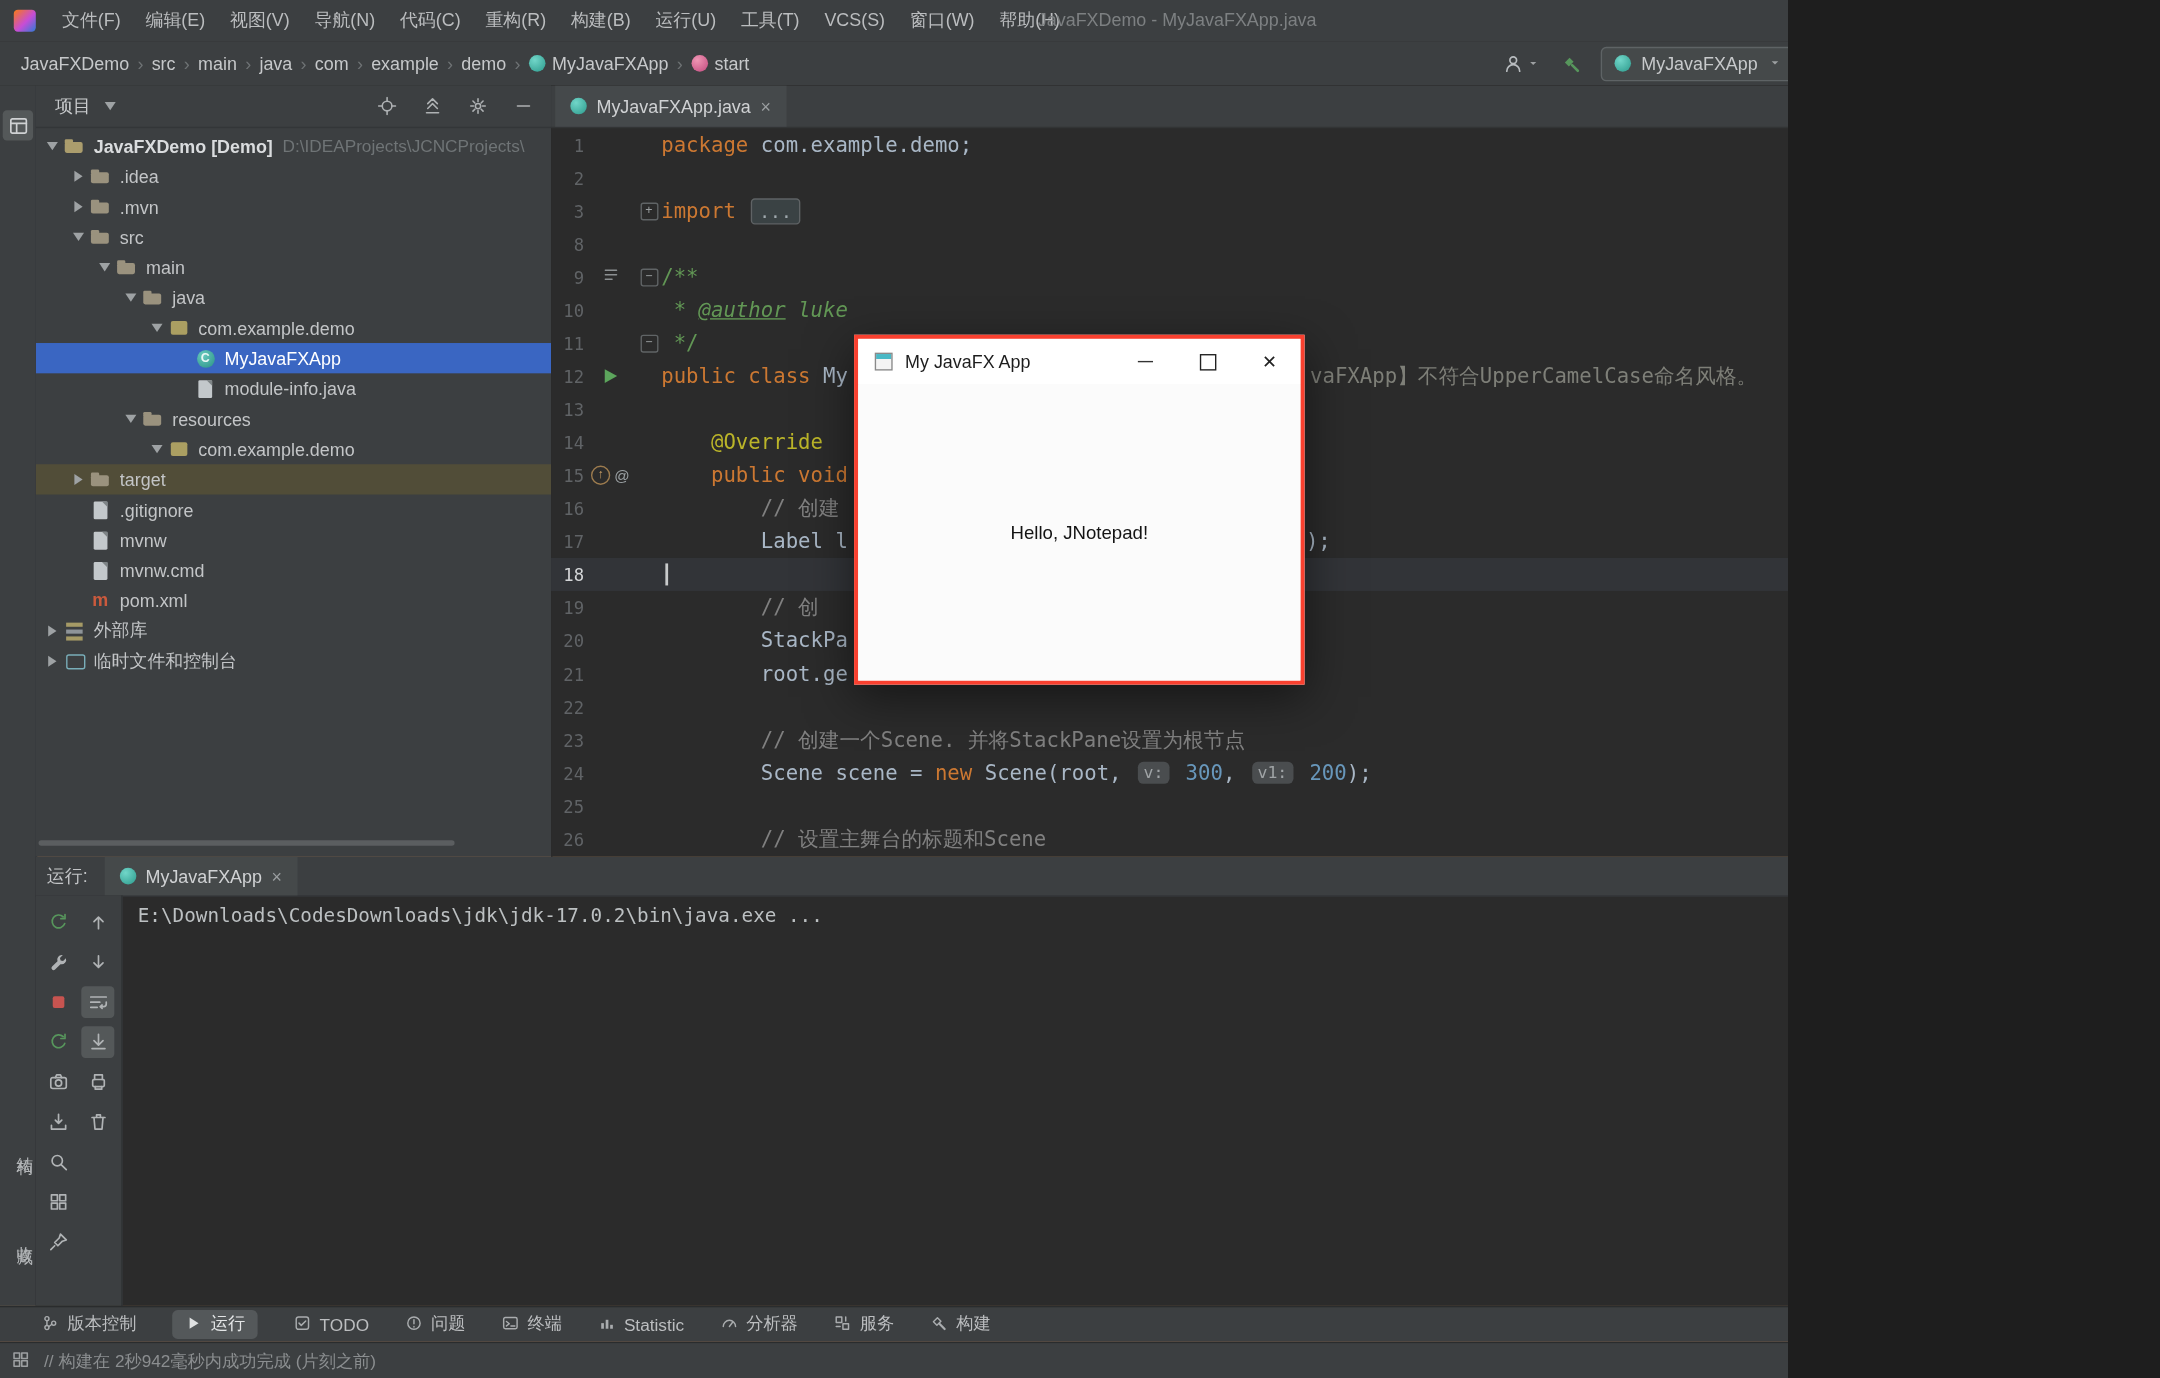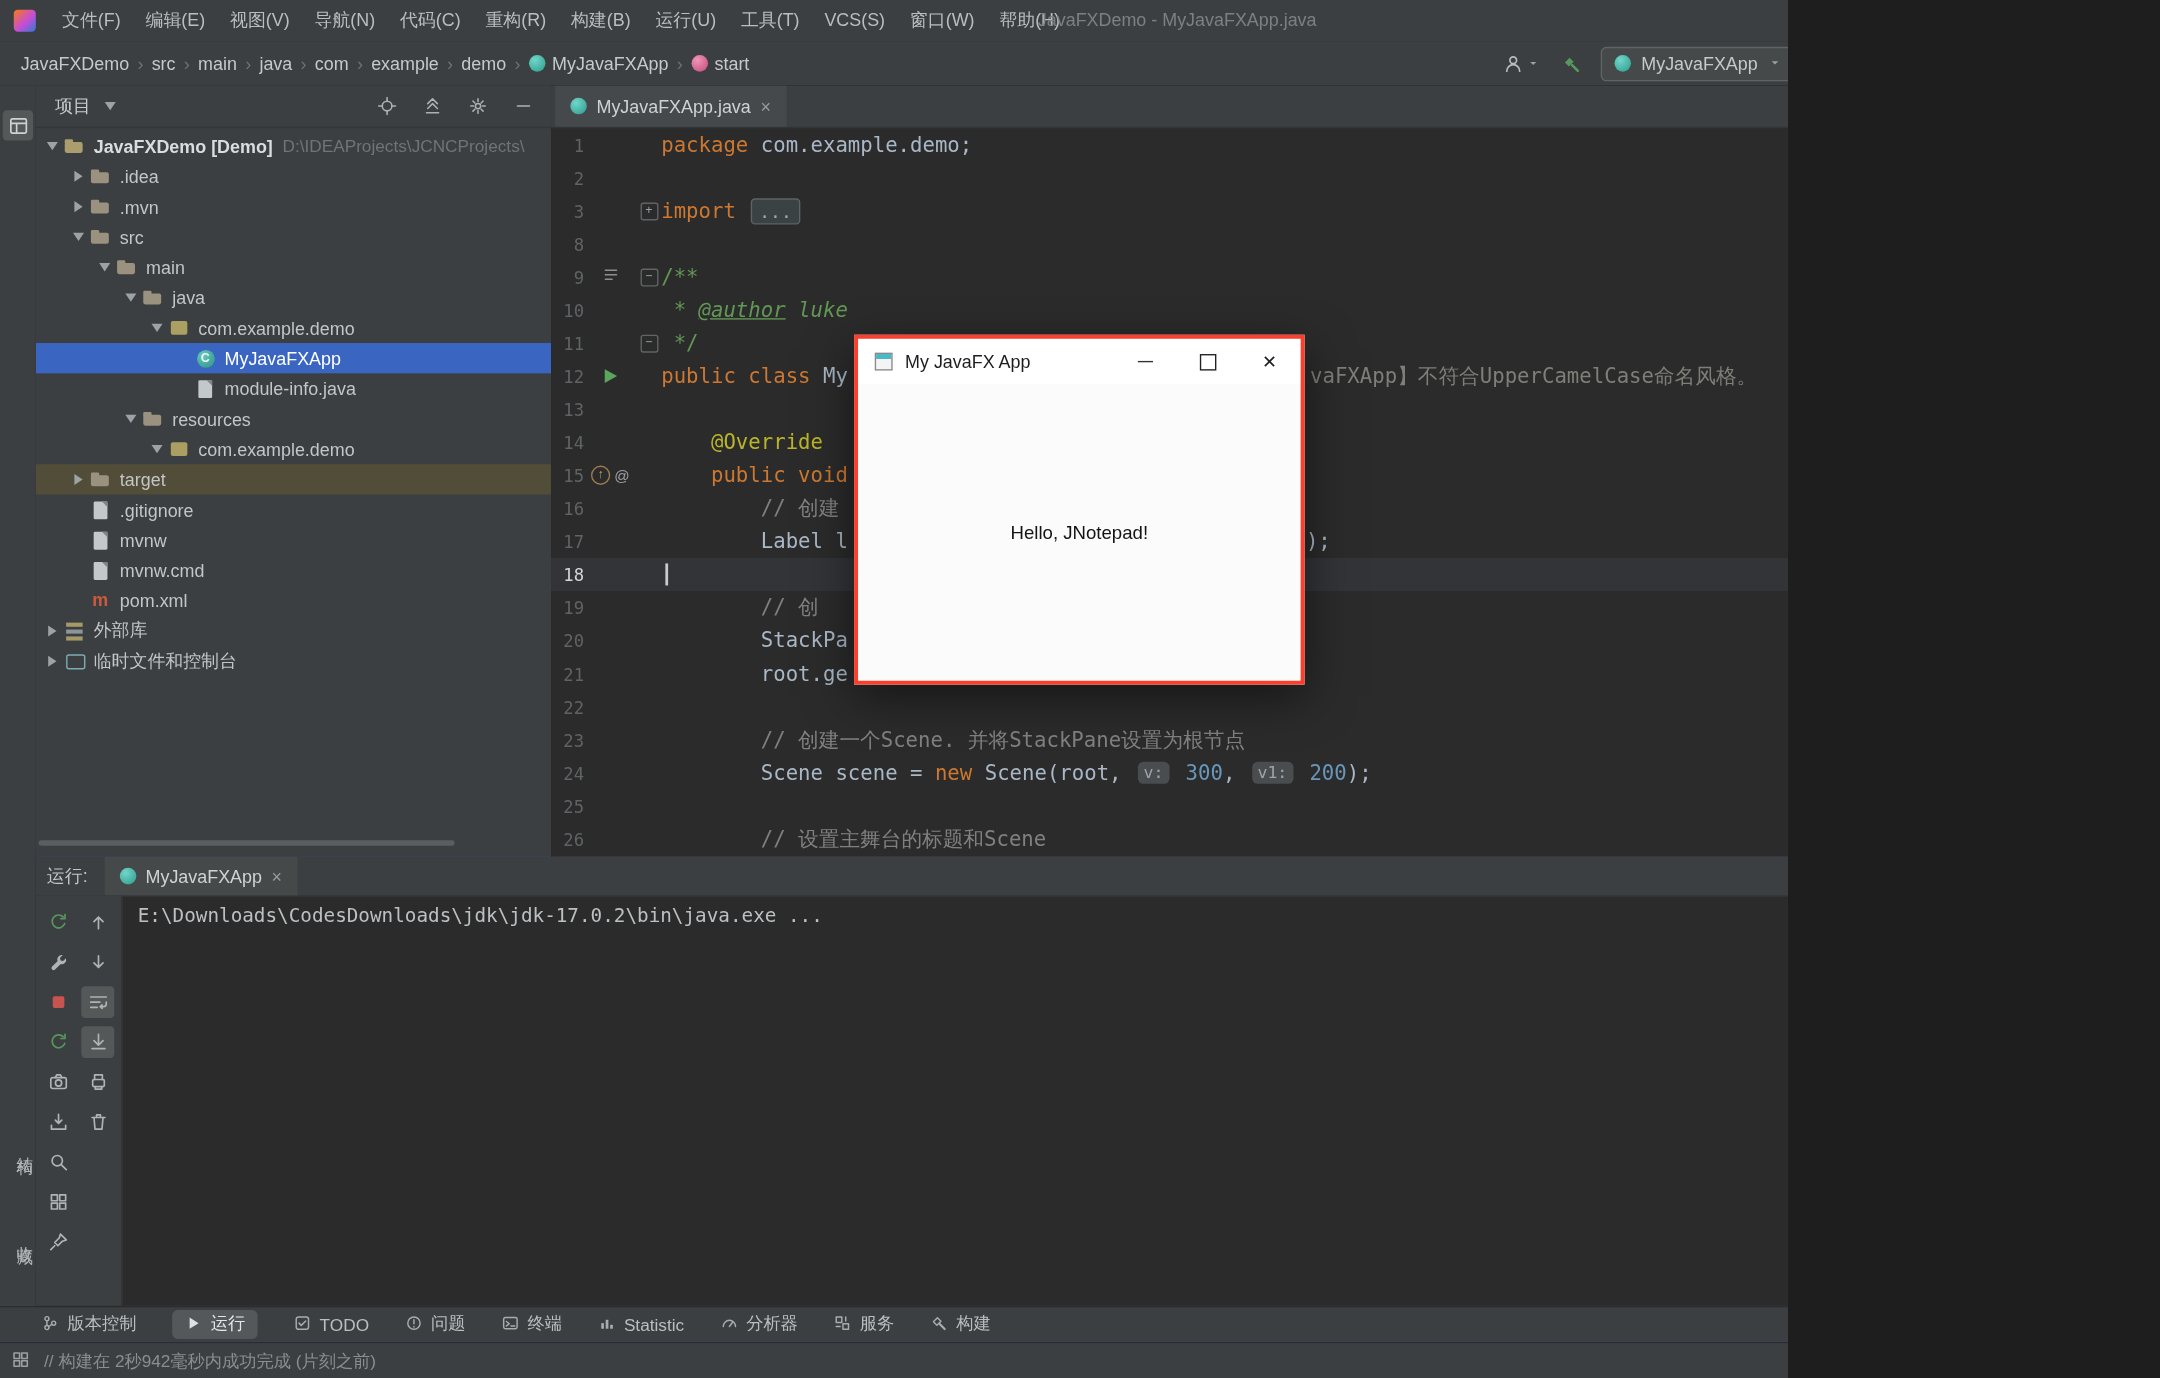--- a/index.html
+++ b/index.html
@@ -1,16 +1,16 @@
 <!DOCTYPE html>
 <html><head>
 <meta charset="utf-8">
 <style>
   html,body{margin:0;padding:0;background:#1e1e1e;}
-  .stage{position:relative;width:1788px;height:1378px;overflow:hidden;background:#8b5cf6;}
+  .stage{position:relative;width:1788px;height:1378px;overflow:hidden;background:#fdba74;}
   .app{position:absolute;top:0;left:0;width:1568px;height:1000px;transform:scale(1.37755);transform-origin:0 0;
        font-family:"Liberation Sans",sans-serif;font-size:13px;color:#bbbdbf;}
 
   
   .titlebar{position:absolute;left:0;top:0;width:1568px;height:30px;background:#3c3f41;border-bottom:1px solid #2d2f30;}
   .app-logo{position:absolute;left:10px;top:7px;width:16px;height:16px;border-radius:3px;
             background:linear-gradient(135deg,#f97a12,#c74dd6 55%,#2e7bd6);}
   .menu-bar{position:absolute;left:36px;top:0;height:30px;display:flex;align-items:center;}
   .menu-item{padding:0 9px;line-height:30px;color:#bbbdbf;cursor:default;}
   .window-title{position:absolute;left:54.5%;top:0;transform:translateX(-50%);line-height:30px;color:#7d8082;}

